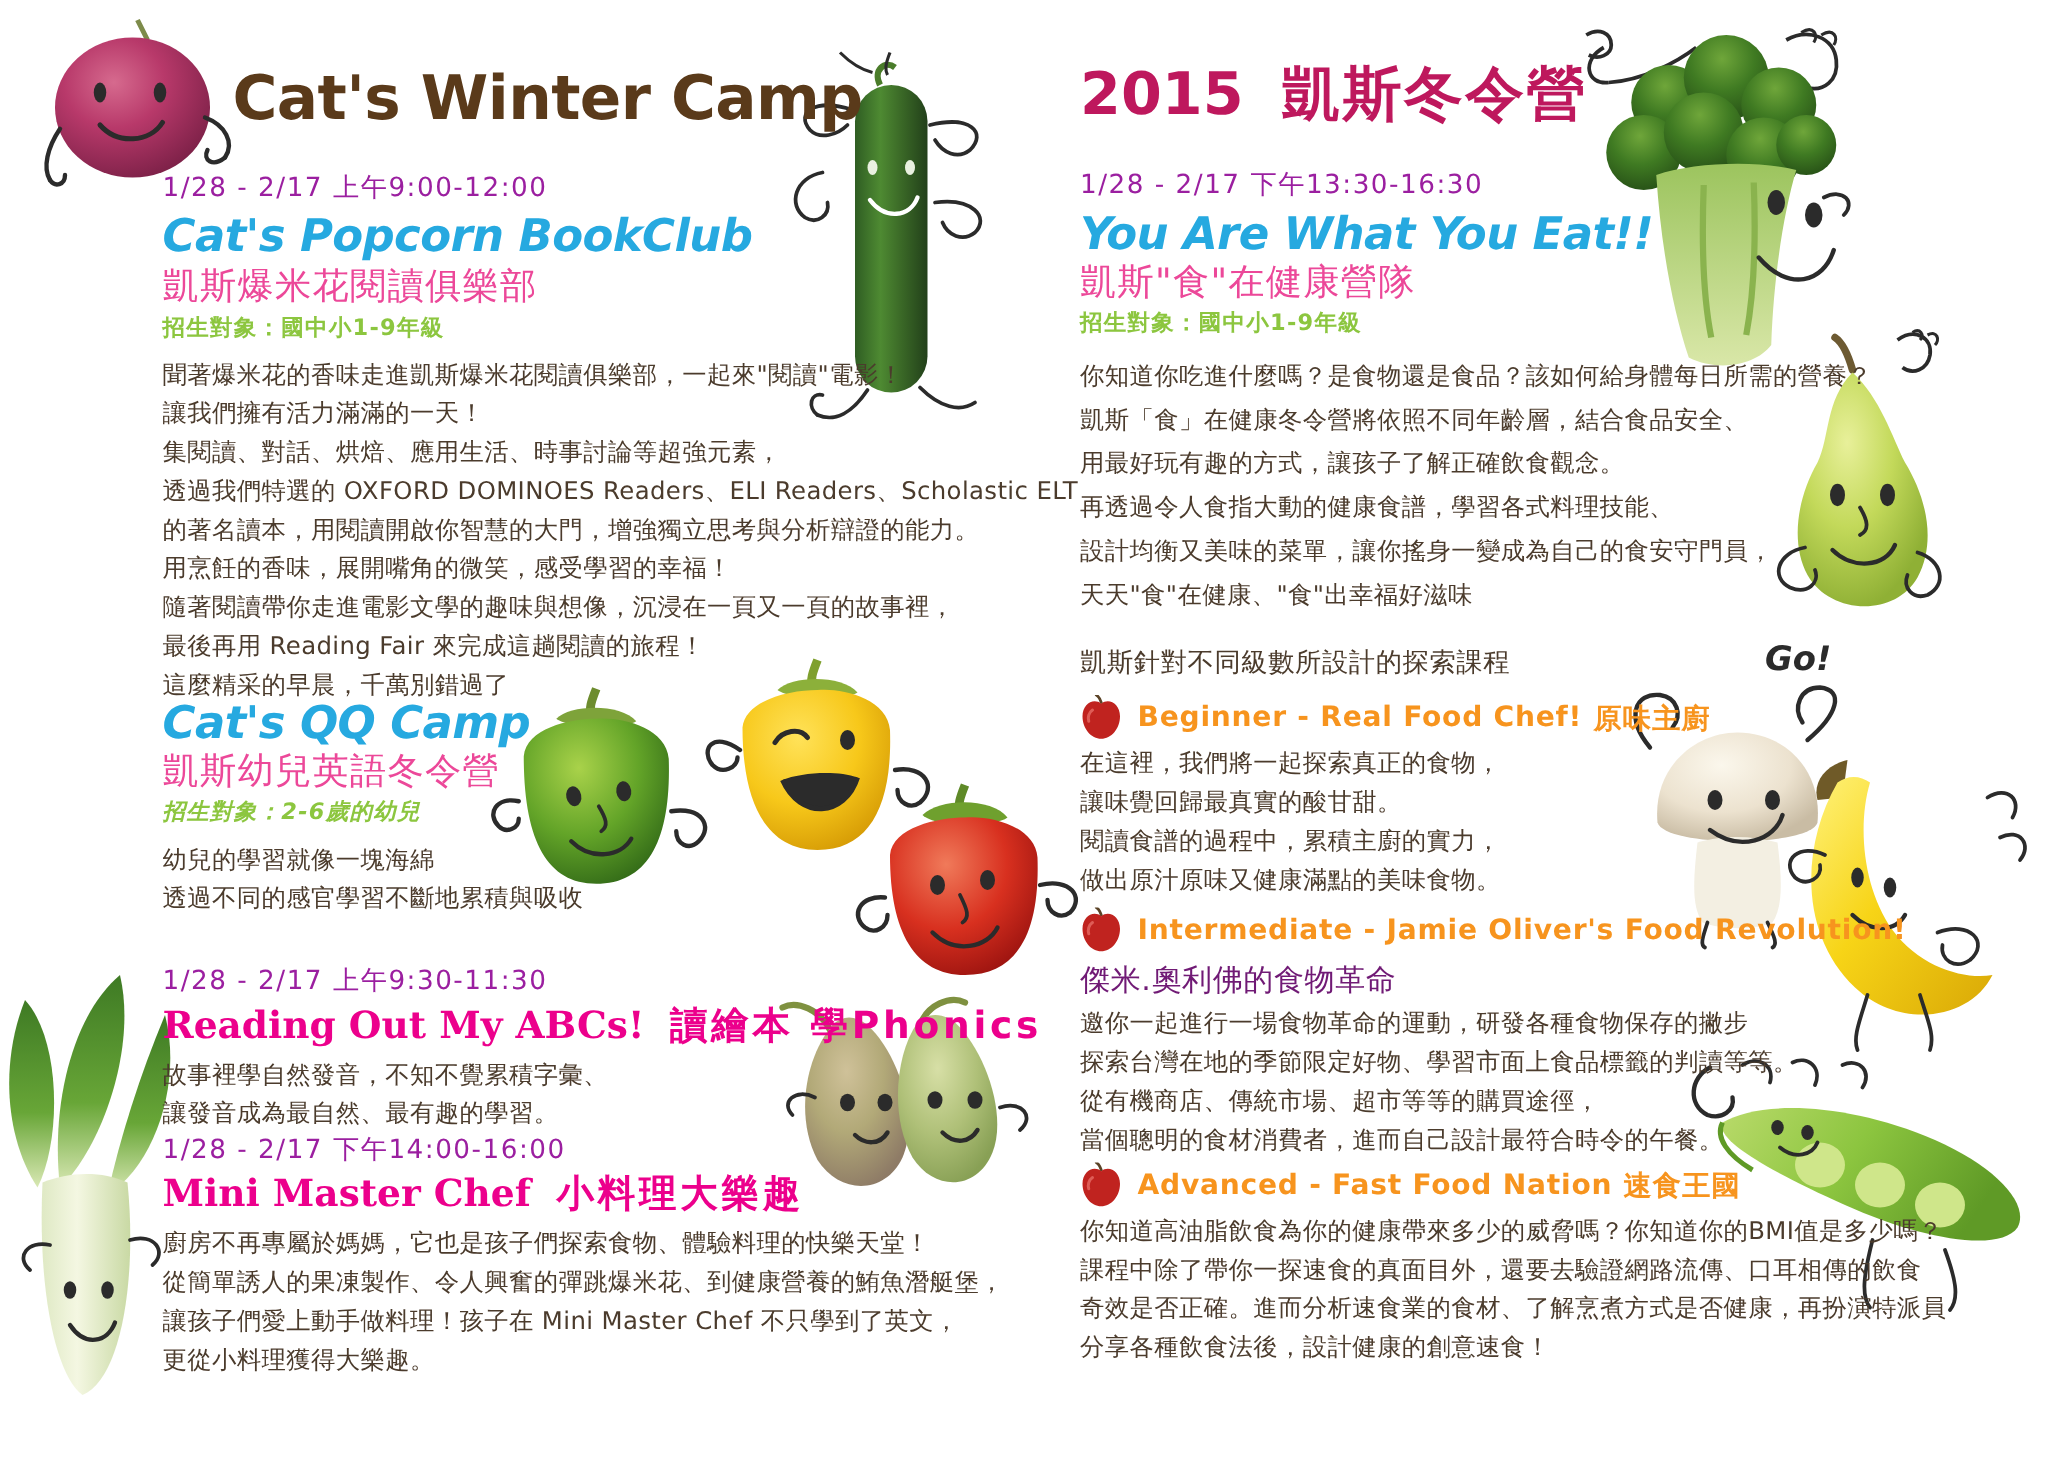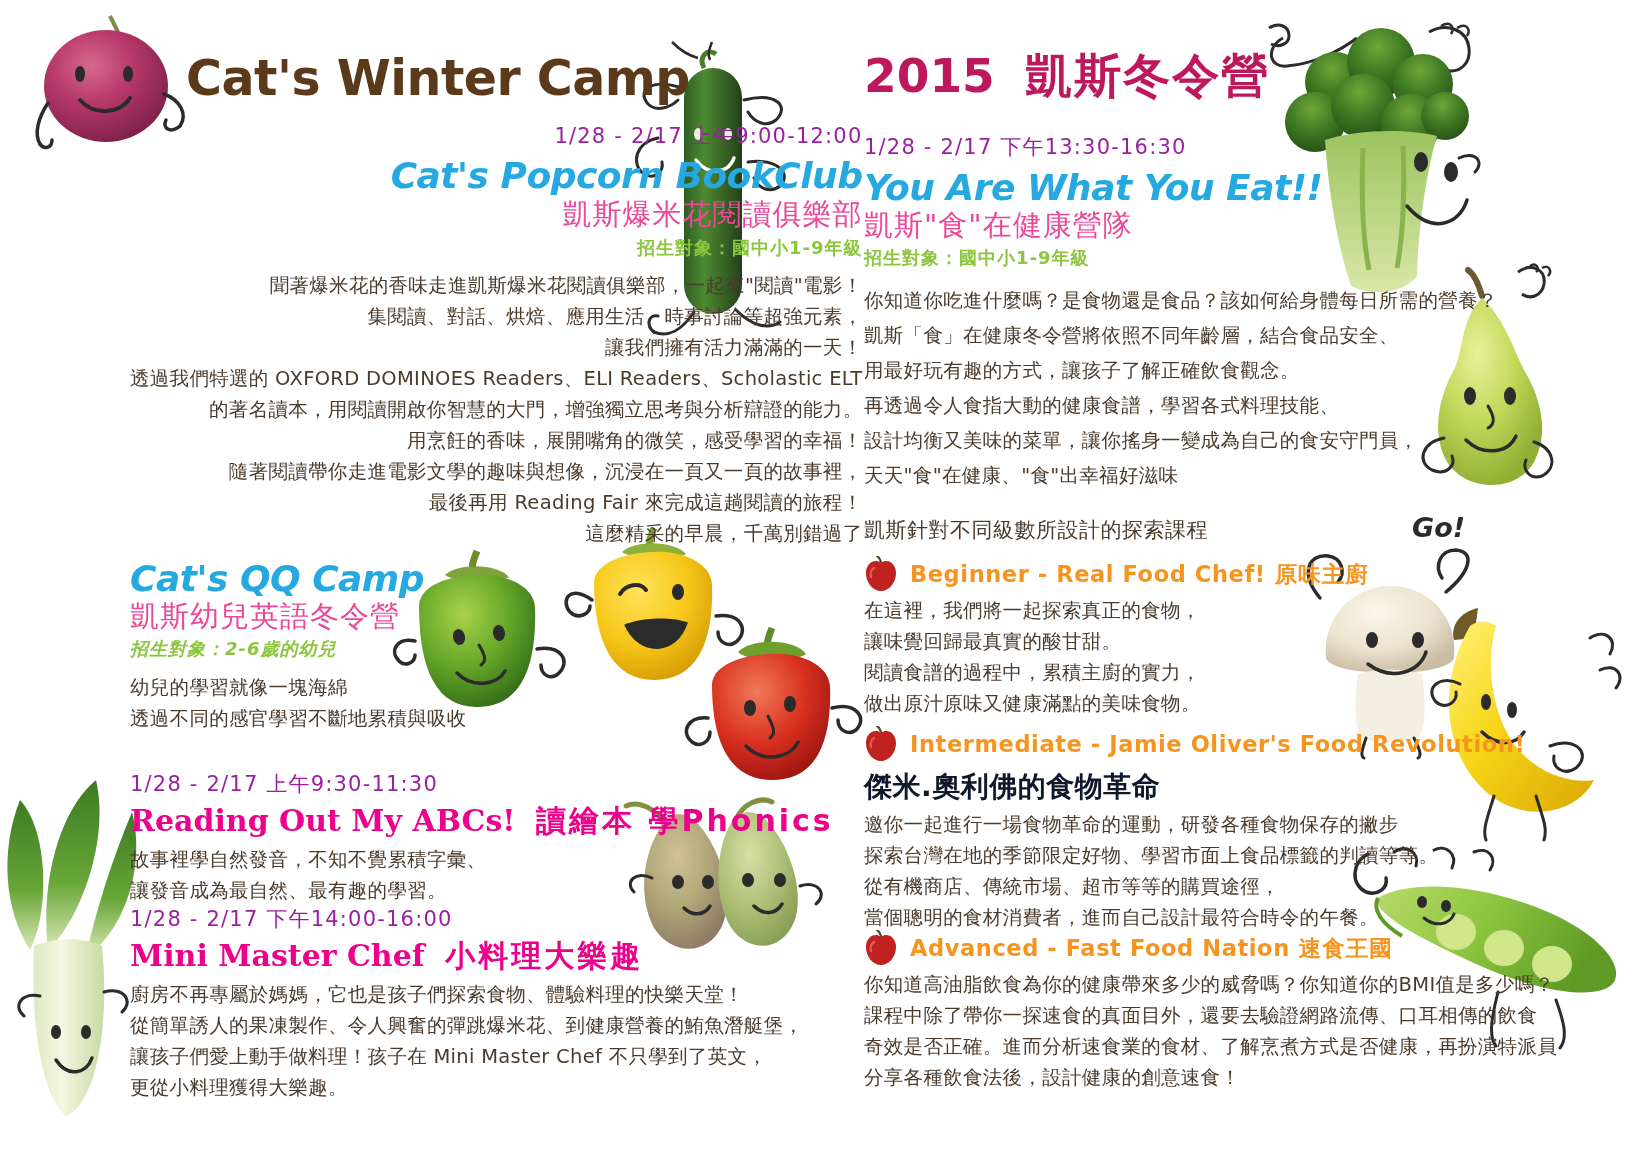--- a/index.html
+++ b/index.html
@@ -111,21 +111,21 @@
   .level-head{
     display:flex;align-items:center;
     font-family:"DejaVu Sans","Liberation Sans",sans-serif;
     font-size:22.5px;font-weight:bold;color:#F7941E;
     letter-spacing:0.4px;white-space:nowrap;
   }
   .level-head .en{letter-spacing:0.6px;}
   .level-head .cn{margin-left:9px;letter-spacing:1px;}
   .level-sub{
     font-family:"DejaVu Sans","Liberation Sans",sans-serif;
-    font-size:28px;font-weight:bold;color:#0f172a;
+    font-size:24px;font-weight:normal;color:#701a75;
     letter-spacing:0.5px;white-space:nowrap;
   }
   .apple-icon{width:34px;height:36px;margin-right:12px;flex:none;}
 
   .sp{display:block;}
 </style>
 </head>
 <body>
 
 <div class="page">
@@ -416,29 +416,29 @@
       <ellipse cx="98" cy="66" rx="5" ry="6" fill="#2b2b2b"></ellipse>
       <path d="M76 78 C88 88 102 84 106 74" stroke="#2b2b2b" stroke-width="3" fill="none" stroke-linecap="round"></path>
       <path d="M150 152 C144 176 140 196 148 206 M208 160 C216 182 220 198 212 208" stroke="#2b2b2b" stroke-width="3" fill="none" stroke-linecap="round"></path>
     </svg>
   </div>
 
   <div class="col col-left">
 
     <div class="main-title" style="position:absolute;left:66px;top:54px;">Cat's Winter Camp</div>
 
-    <div style="position:absolute;left:10px;top:122px;text-align:right;">
+    <div style="position:absolute;left:10px;top:136px;">
       <div class="date-line">1/28 - 2/17  上午9:00-12:00</div>
       <div class="course-en" style="margin-top:7px;">Cat's Popcorn BookClub</div>
       <div class="course-cn" style="margin-top:4px;">凱斯爆米花閱讀俱樂部</div>
       <div class="target" style="margin-top:5px;">招生對象：國中小1-9年級</div>
       <div class="body-txt" style="margin-top:10px;">
         <span class="sp">聞著爆米花的香味走進凱斯爆米花閱讀俱樂部，一起來"閱讀"電影！</span>
+        <span class="sp">讓我們擁有活力滿滿的一天！</span>
         <span class="sp">集閱讀、對話、烘焙、應用生活、時事討論等超強元素，</span>
-        <span class="sp">讓我們擁有活力滿滿的一天！</span>
         <span class="sp">透過我們特選的 OXFORD DOMINOES Readers、ELI Readers、Scholastic ELT</span>
         <span class="sp">的著名讀本，用閱讀開啟你智慧的大門，增強獨立思考與分析辯證的能力。</span>
         <span class="sp">用烹飪的香味，展開嘴角的微笑，感受學習的幸福！</span>
         <span class="sp">隨著閱讀帶你走進電影文學的趣味與想像，沉浸在一頁又一頁的故事裡，</span>
         <span class="sp">最後再用 Reading Fair 來完成這趟閱讀的旅程！</span>
         <span class="sp">這麼精采的早晨，千萬別錯過了</span>
       </div>
     </div>
 
     <div style="position:absolute;left:10px;top:560px;">

